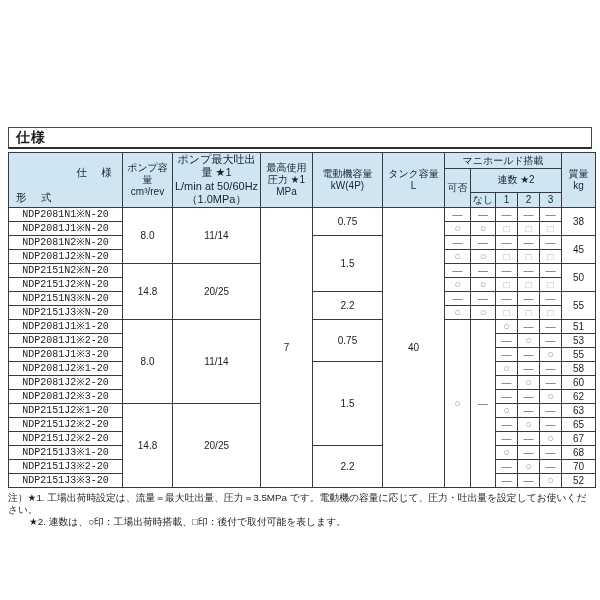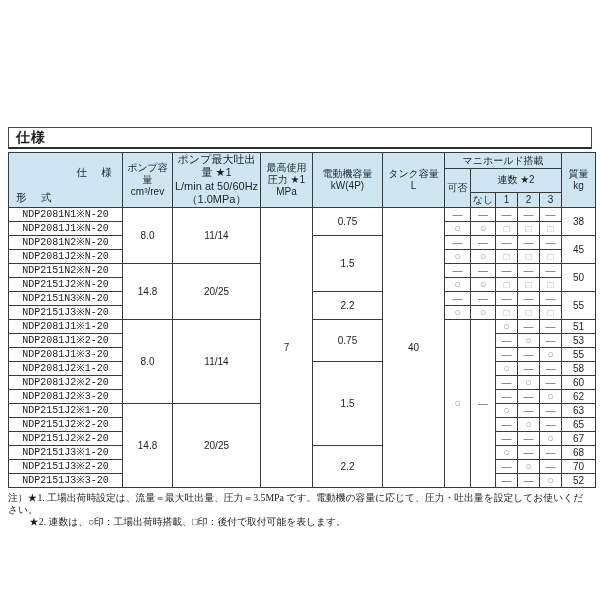--- a/index.html
+++ b/index.html
@@ -34,21 +34,21 @@
         rgba(0,0,0,0) 49.4%, #3a3a3a 49.4%, #3a3a3a 50.6%, rgba(0,0,0,0) 50.6%),
       #cfe6f2;
   }
   .corner .tr{position:absolute;top:13px;right:8px;font-size:10.5px;letter-spacing:2px;}
   .corner .bl{position:absolute;bottom:3px;left:7px;font-size:10.5px;letter-spacing:2px;}
   .model{font-size:10px;letter-spacing:0;font-family:Liberation Mono, monospace;}
   .num{font-size:10px;}
   .sym{font-size:10.5px;color:#6a6a6a;}
   .sym.ci{color:#969696;font-size:11px;}
   .sym.sq{color:#b5b5b5;font-size:10px;}
-  .notes{margin-top:4px;font-size:9.8px;line-height:1.22;color:#1c1c1c;font-family:Liberation Serif, serif;}
+  .notes{margin-top:4px;font-size:9.8px;line-height:1.22;color:#1c1c1c;}
   .notes .n2{padding-left:21px;}
 </style>
 </head>
 <body>
 
 <div class="page">
 
   <div class="title-strip">
     <span>仕様</span>
   </div>

